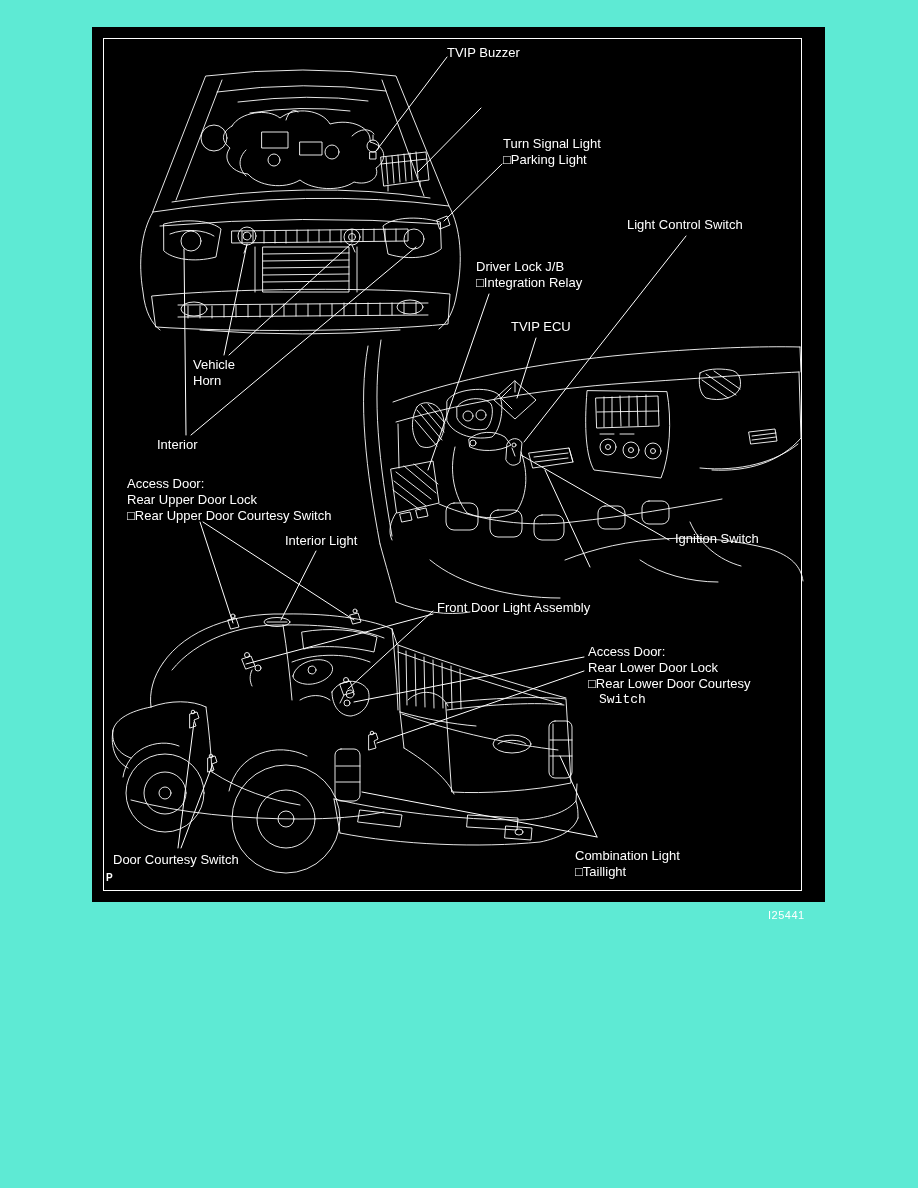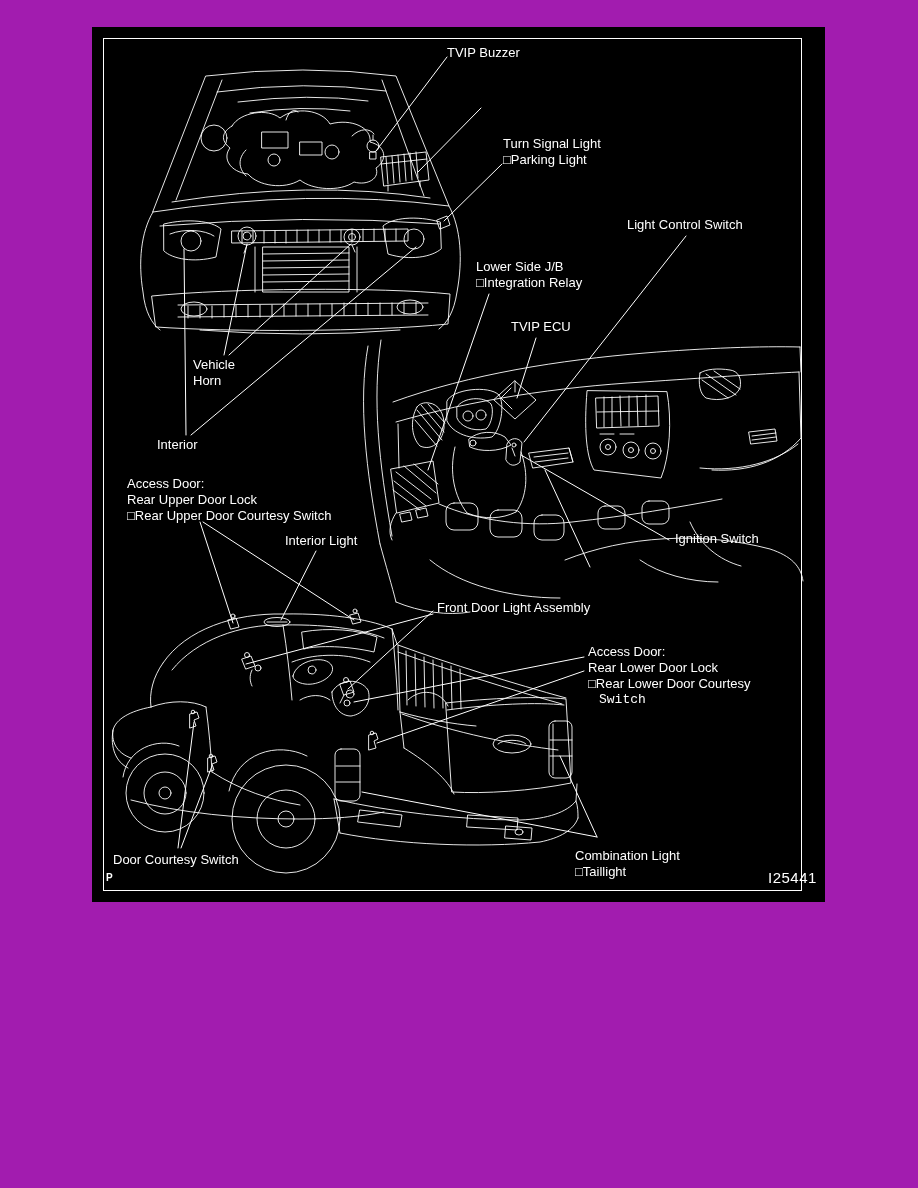--- a/index.html
+++ b/index.html
@@ -1,26 +1,26 @@
 <!DOCTYPE html>
 <html><head>
 <meta charset="utf-8">
 <style>
   html,body{margin:0;padding:0;background:#ffffff;}
-  .page{position:relative;width:918px;height:1188px;background:#a21caf;overflow:hidden;
+  .page{position:relative;width:918px;height:1188px;background:#5eead4;overflow:hidden;
         font-family:"Liberation Sans","DejaVu Sans",sans-serif;}
   .diagram{position:absolute;left:92px;top:27px;width:733px;height:875px;background:#000000;}
   .inner-border{position:absolute;left:11px;top:11px;width:699px;height:853px;
         box-sizing:border-box;border:1.5px solid #ffffff;}
   .art{position:absolute;left:0;top:0;}
   .lbl{position:absolute;color:#ffffff;font-size:13px;line-height:16px;white-space:nowrap;}
   .lbl .indent{padding-left:11px;font-family:Liberation Mono, monospace;}
   .corner{position:absolute;color:#ffffff;}
   .corner.p{left:14px;top:845px;font-size:10px;font-weight:bold;}
-  .corner.code{left:676px;top:842px;font-size:15px;letter-spacing:.5px;}
+  .corner.code{left:676px;top:882px;font-size:11px;letter-spacing:.5px;}
 </style>
 </head>
 <body>
 
 <div class="page">
   <div class="diagram">
 
     <svg class="art" width="733" height="875" viewBox="92 27 733 875">
 
       <g stroke="#ffffff" fill="none" stroke-width="0.9" stroke-linecap="round" stroke-linejoin="round">
@@ -198,21 +198,21 @@
       <div>TVIP Buzzer</div>
     </div>
     <div class="lbl" style="left:411px;top:109px">
       <div>Turn Signal Light</div>
       <div>□Parking Light</div>
     </div>
     <div class="lbl" style="left:535px;top:190px">
       <div>Light Control Switch</div>
     </div>
     <div class="lbl" style="left:384px;top:232px">
-      <div>Lower Side J/B</div>
+      <div>Driver Lock J/B</div>
       <div>□Integration Relay</div>
     </div>
     <div class="lbl" style="left:419px;top:292px">
       <div>TVIP ECU</div>
     </div>
     <div class="lbl" style="left:101px;top:330px">
       <div>Vehicle</div>
       <div>Horn</div>
     </div>
     <div class="lbl" style="left:65px;top:410px">

